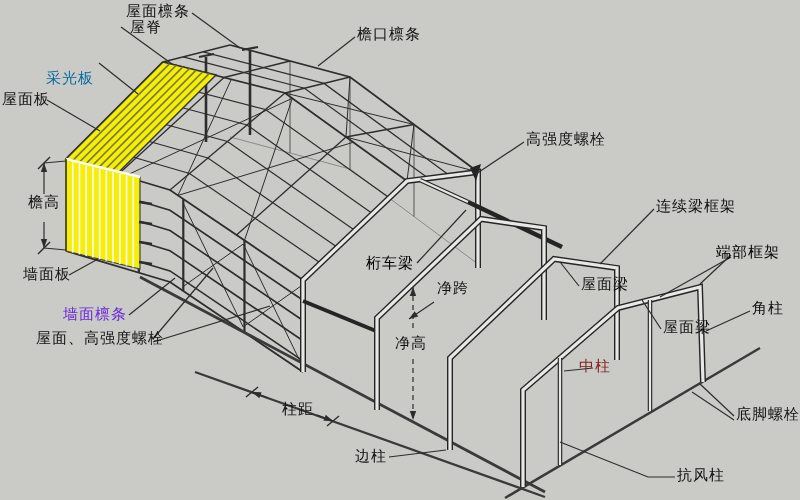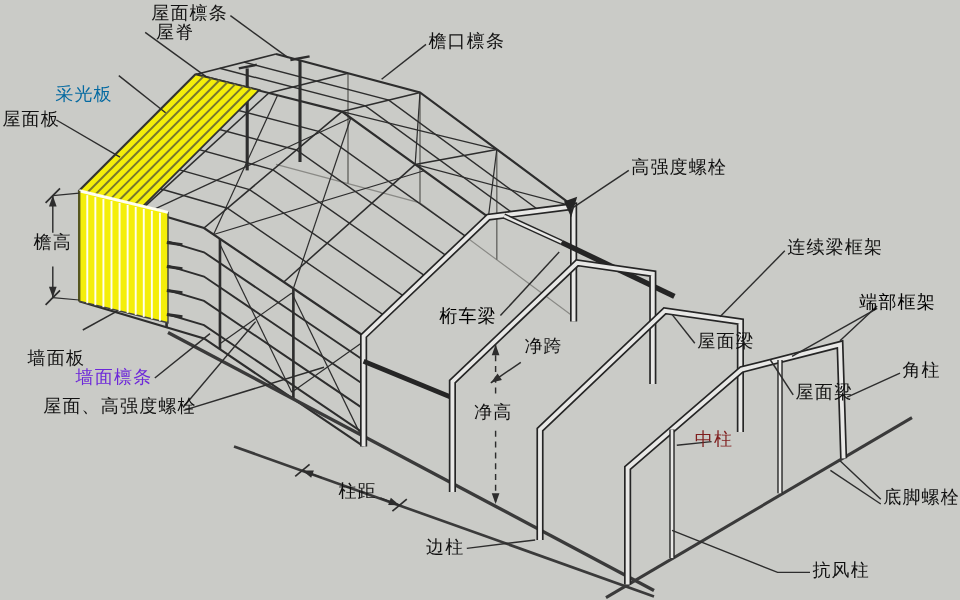--- a/index.html
+++ b/index.html
@@ -159,18 +159,18 @@
       <div class="lbl" style="left: 366px; top: 256px; color: #000000;">桁车梁</div>
       <div class="lbl" style="left: 437px; top: 281px; color: rgb(17, 17, 17);">净跨</div>
       <div class="lbl" style="left: 395px; top: 336px; color: rgb(17, 17, 17);">净高</div>
       <div class="lbl" style="left: 581px; top: 277px; color: rgb(17, 17, 17);">屋面梁</div>
       <div class="lbl" style="left: 663px; top: 320px; color: rgb(17, 17, 17);">屋面梁</div>
       <div class="lbl" style="left: 579px; top: 359px; color: #7f1d1d; text-align: right;">中柱</div>
       <div class="lbl" style="left: 736px; top: 407px; color: rgb(17, 17, 17); text-align: center;">底脚螺栓</div>
       <div class="lbl" style="left: 282px; top: 402px; color: rgb(17, 17, 17);">柱距</div>
       <div class="lbl" style="left: 355px; top: 449px; color: rgb(17, 17, 17);">边柱</div>
       <div class="lbl" style="left: 677px; top: 468px; color: rgb(17, 17, 17);">抗风柱</div>
-      <div class="lbl" style="left: 23px; top: 267px; color: rgb(17, 17, 17); margin-top: 24px;">墙面板</div>
+      <div class="lbl" style="left: 23px; top: 267px; color: rgb(17, 17, 17);">墙面板</div>
       <div class="lbl" style="left: 63px; top: 307px; color: #6d28d9;">墙面檩条</div>
       <div class="lbl" style="left: 36px; top: 331px; color: rgb(17, 17, 17);">屋面、高强度螺栓</div>
       <div class="lbl" style="left: 28px; top: 195px; color: rgb(17, 17, 17);">檐高</div>
     </div>
 </div>
 
 </body></html>

